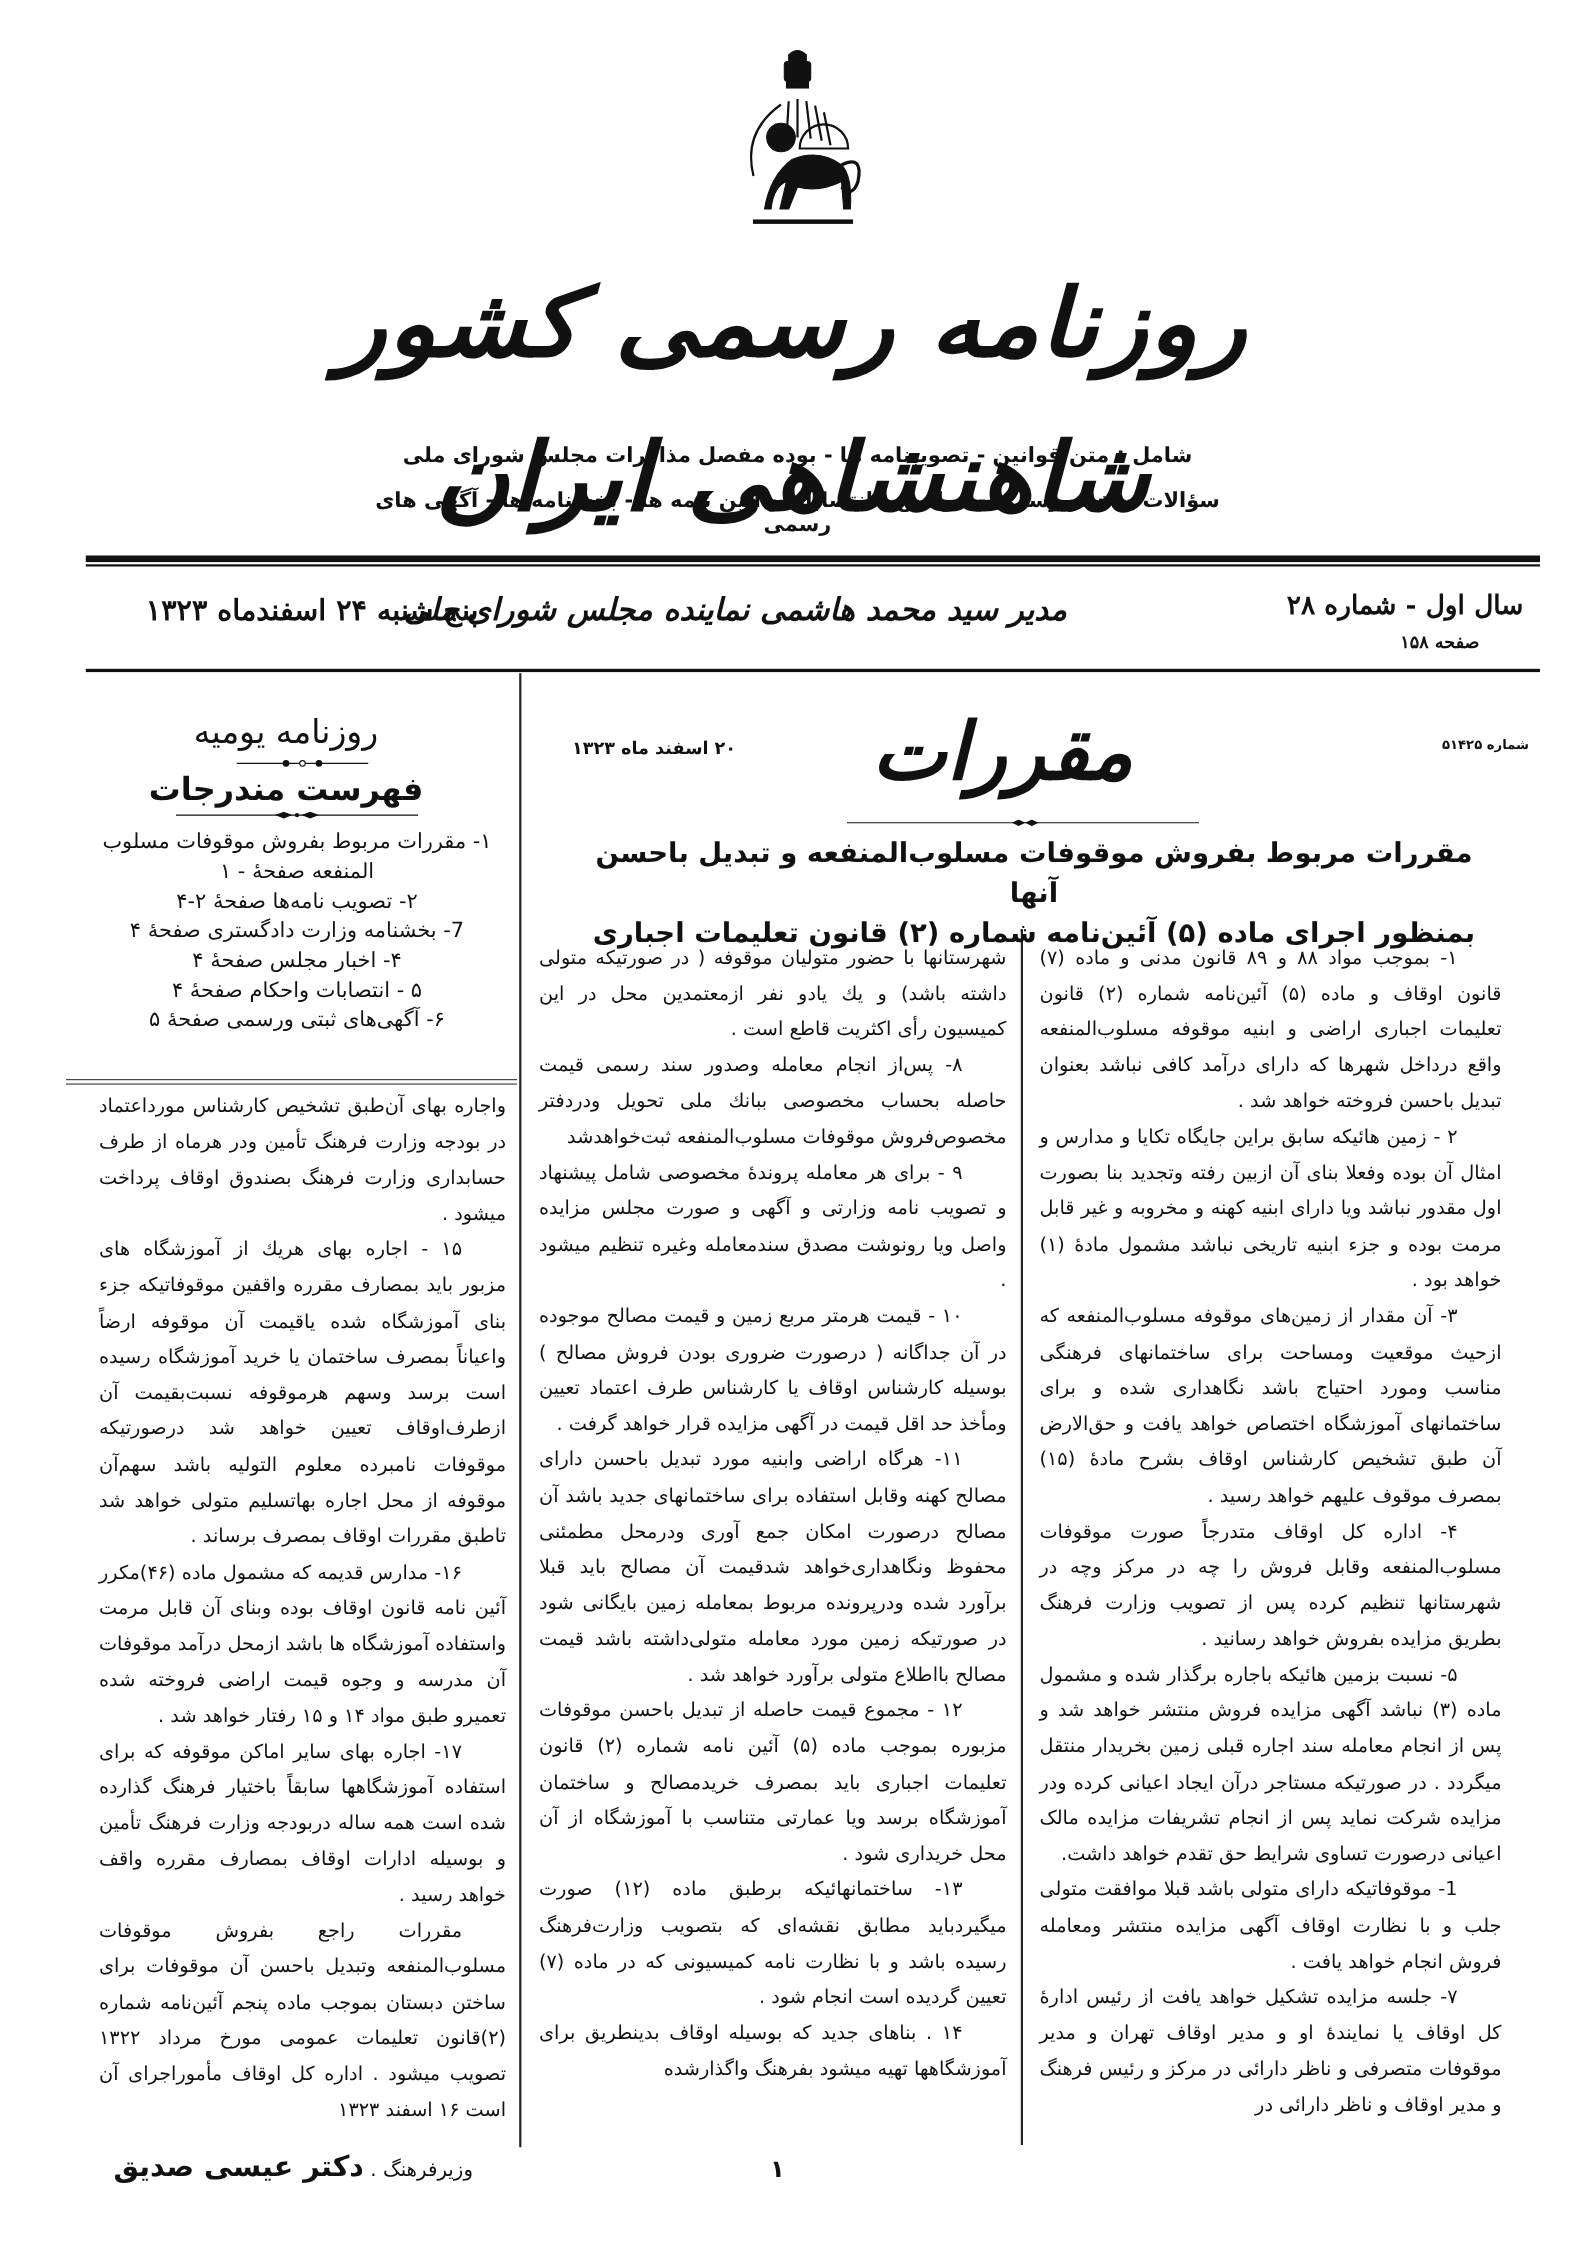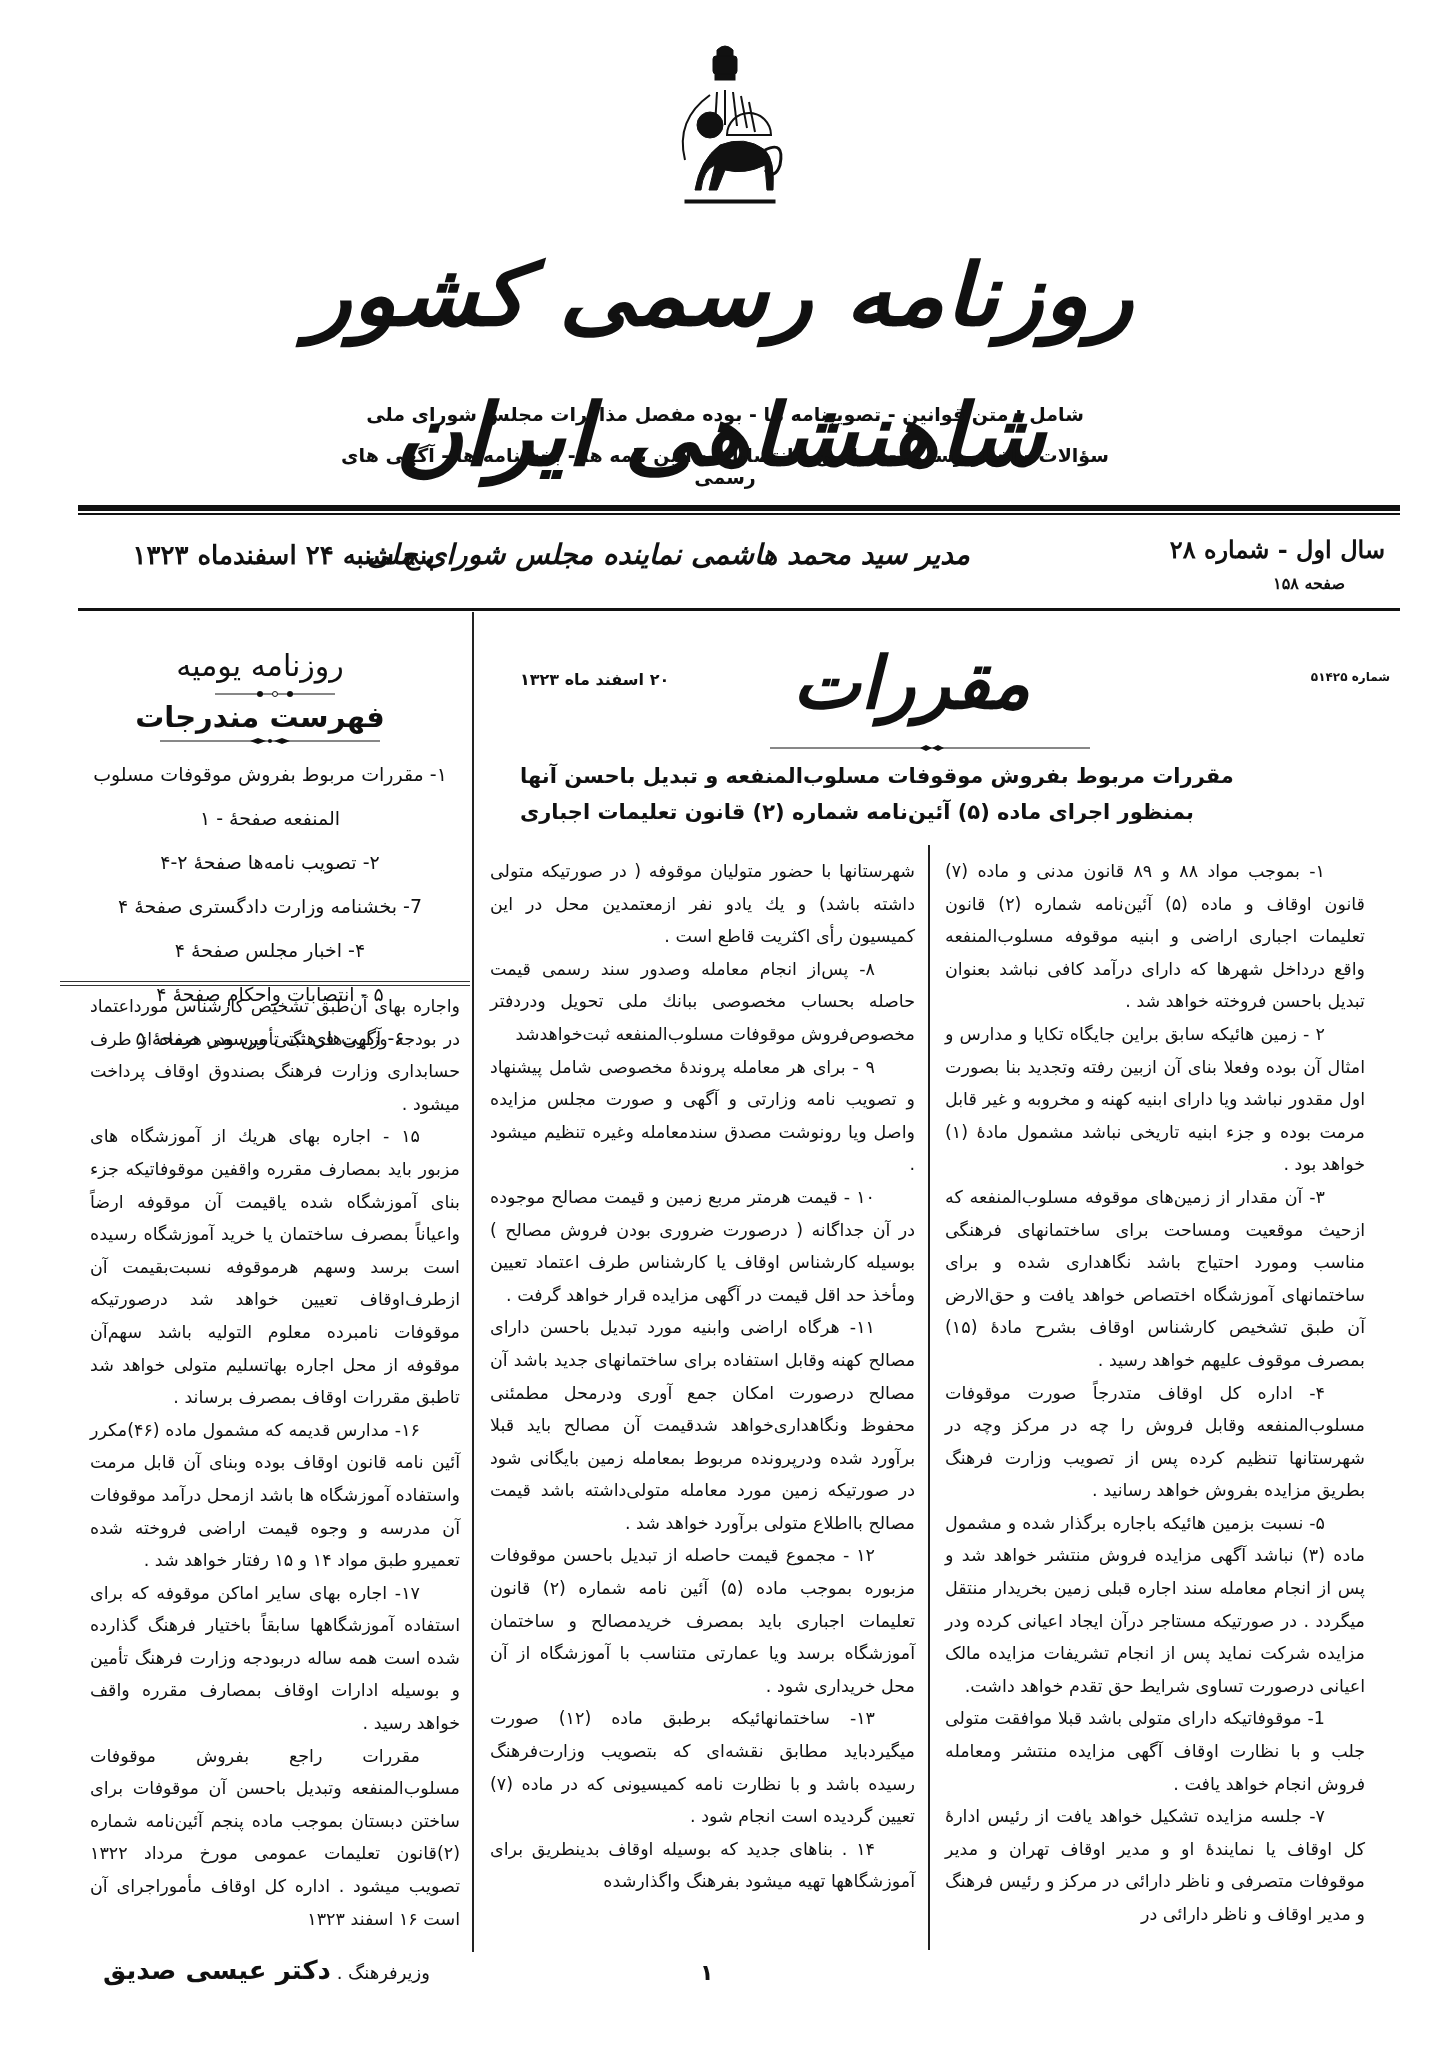--- a/index.html
+++ b/index.html
@@ -57,35 +57,35 @@
   }
   .orn { position: absolute; left: 215px; width: 120px; height: 8px; }
   .orn.o1 { top: 690px; }
   .orn.o2 { top: 737px; left: 160px; width: 220px; }
   .side-head {
     position: absolute; left: 60px; width: 400px; top: 700px; text-align: center; direction: rtl;
     font-size: 29px; font-weight: bold;
   }
   .toc {
     position: absolute; left: 90px; width: 360px; top: 752px; direction: rtl; text-align: center;
-    font-size: 19px; line-height: 44px; margin: 0; padding: 0; list-style: none;
+    font-size: 19px; line-height: 27px; margin: 0; padding: 0; list-style: none;
   }
   .side-rule { position: absolute; left: 60px; width: 410px; top: 981px; height: 3px; border-top: 1px solid #333; border-bottom: 1px solid #333; }
 
   
   .regnum { position: absolute; right: 45px; top: 670px; direction: rtl; font-size: 12px; font-weight: bold; white-space: nowrap; }
   .regdate { position: absolute; left: 520px; top: 670px; direction: rtl; font-size: 16px; font-weight: bold; white-space: nowrap; }
   .big-title {
     position: absolute; left: 830px; top: 640px; width: 200px; text-align: center; direction: rtl;
     font-family: "DejaVu Serif", serif; font-weight: bold; font-style: italic; font-size: 72px;
   }
   .title-orn { position: absolute; left: 770px; top: 745px; width: 320px; height: 6px; }
   .article-title {
-    position: absolute; left: 520px; width: 840px; top: 758px; direction: rtl; text-align: left;
-    font-size: 21px; font-weight: bold; line-height: 36px;
+    position: absolute; left: 520px; width: 840px; top: 758px; direction: rtl; text-align: center;
+    font-size: 25px; font-weight: bold; line-height: 36px;
   }
 
   
   .col {
     position: absolute; direction: rtl; text-align: justify;
     font-size: 17.5px; line-height: 32.6px; margin: 0;
   }
   .col p { margin: 0; }
   .col .indent { text-indent: 40px; }
   .col.right { left: 945px; width: 420px; top: 855px; }

